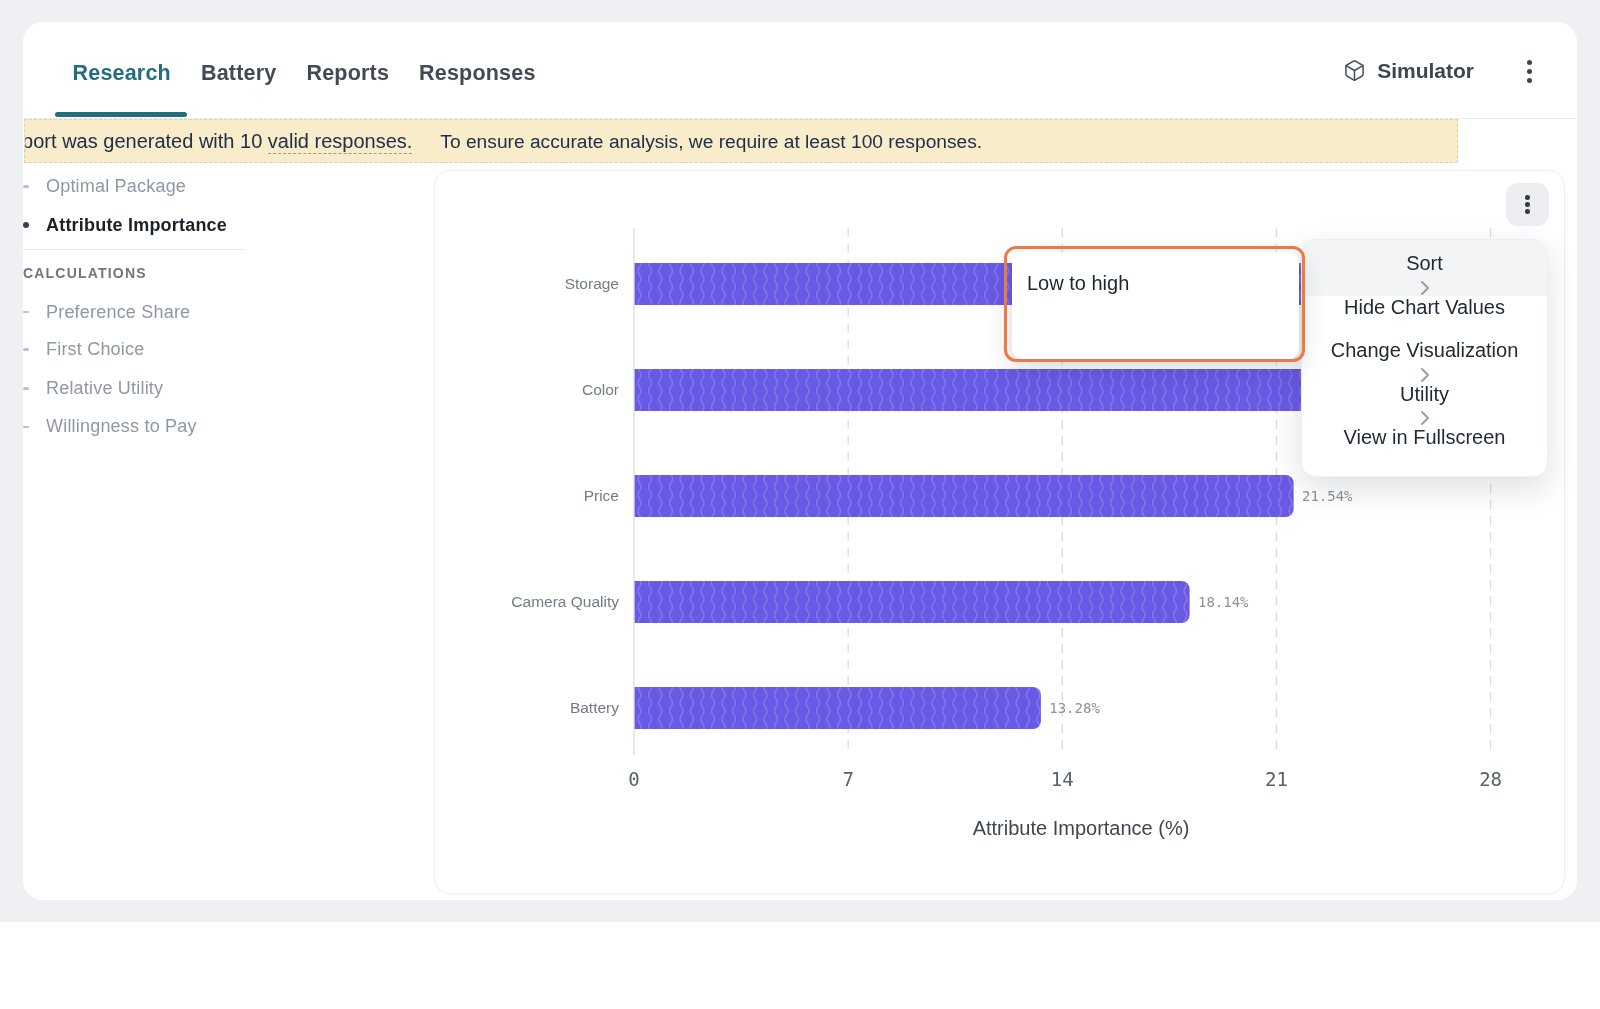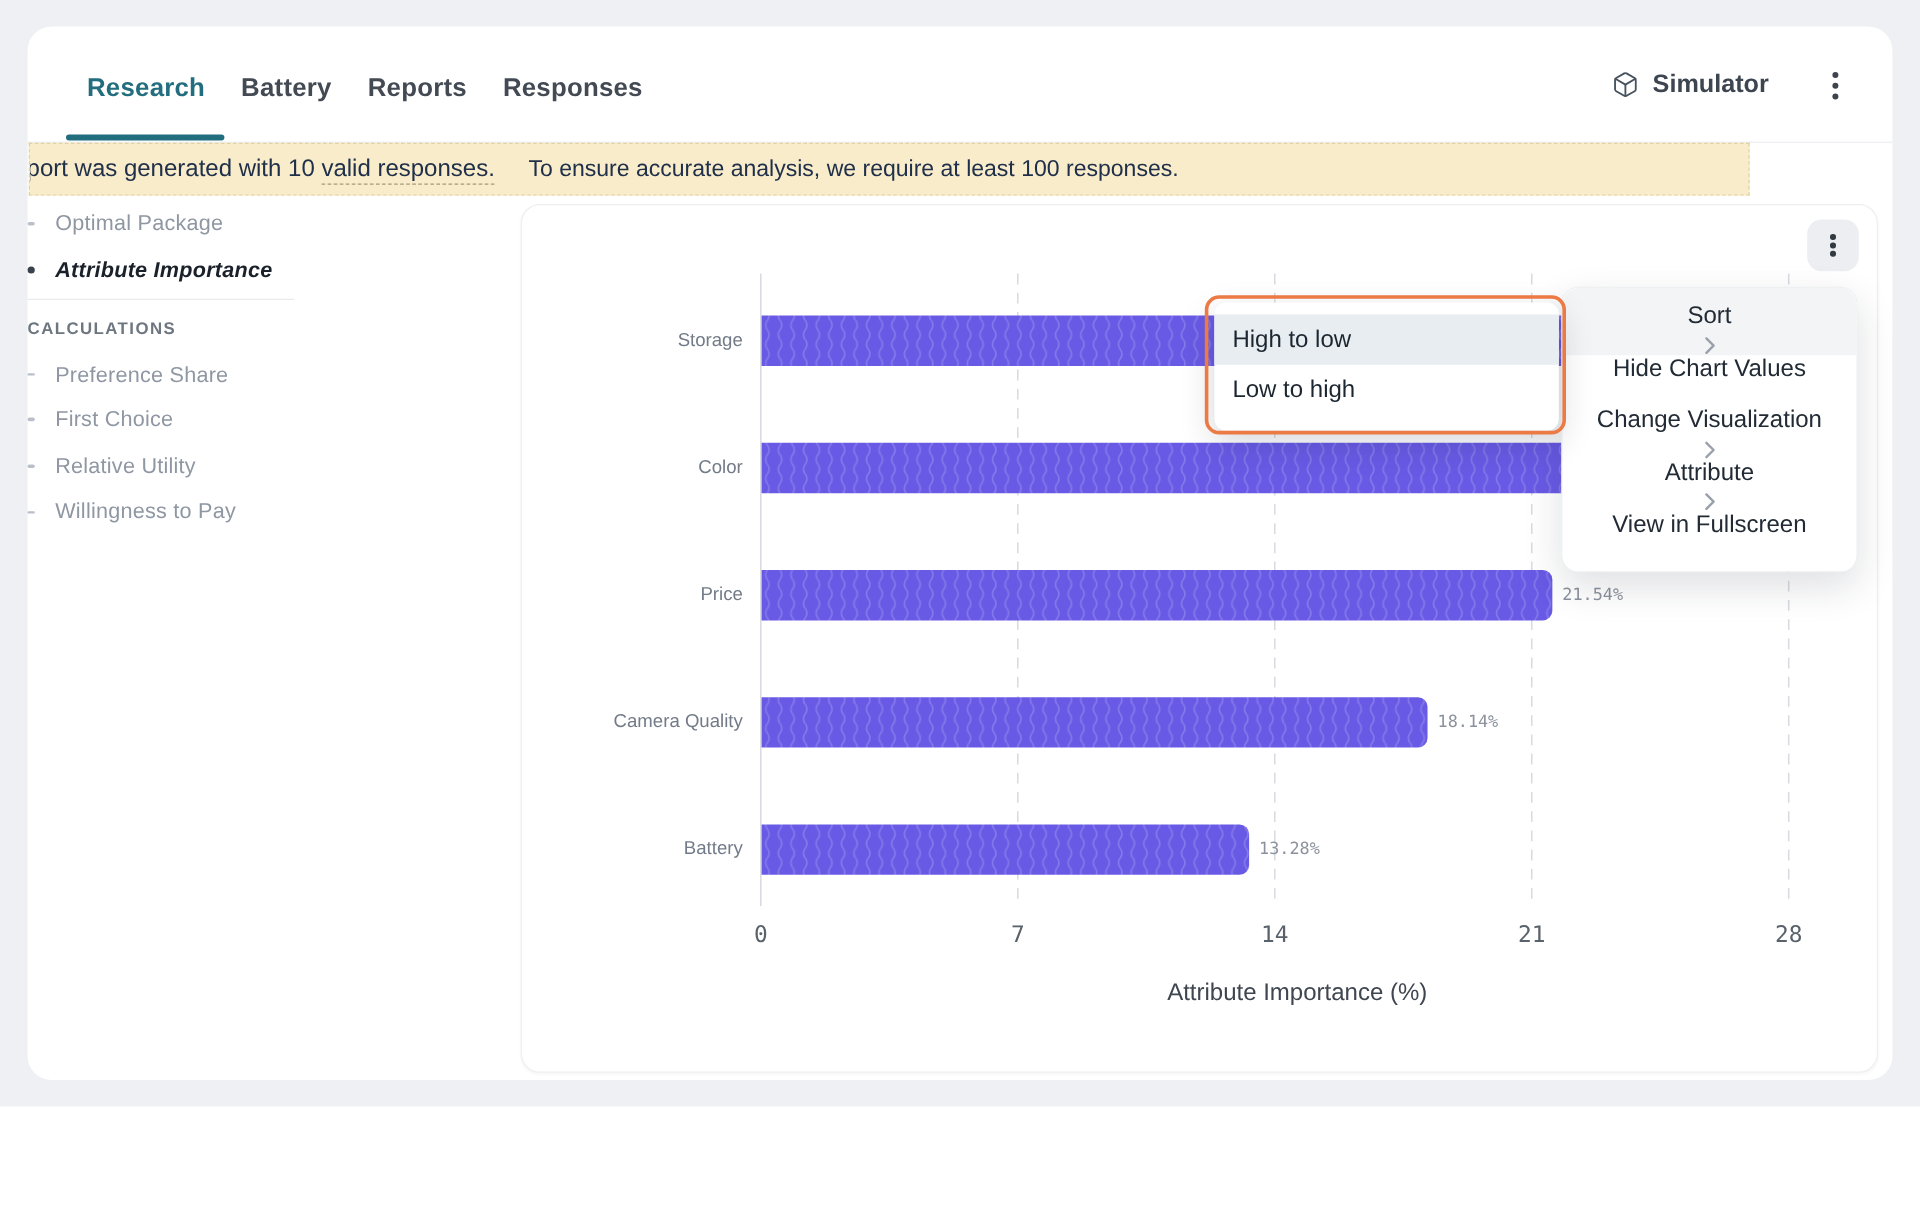--- a/index.html
+++ b/index.html
@@ -23,21 +23,21 @@
   .banner { position:absolute; left:1px; top:97px; width:1434px; height:44px; background:#f8ecca; border:1px dashed #e2d1a4; overflow:hidden; white-space:nowrap; }
   .banner-inner { display:inline-block; margin-left:-64px; font-size:20px; color:#20304a; line-height:42px; }
   .banner-suffix { margin-left:28px; font-size:19.2px; }
   .banner-link { color:#20304a; text-decoration:none; border-bottom:1px dashed rgba(97,86,56,0.55); padding-bottom:1px; cursor:pointer; }
 
   
   .side-item { position:absolute; left:0; height:38px; display:flex; align-items:center; cursor:pointer; }
   .side-bullet { position:absolute; left:0; width:6px; height:2.5px; border-radius:2px; background:#b9c0c9; }
   .side-bullet.dot { width:6px; height:6px; border-radius:50%; background:#39424c; }
   .side-label { position:absolute; left:23px; font-size:18px; letter-spacing:0.2px; color:#8f97a3; white-space:nowrap; }
-  .side-label.active { color:#1a212a; font-weight:700;font-style:italic; }
+  .side-label.active { color:#1a212a; font-weight:700; }
   .side-divider { position:absolute; left:0; top:227px; width:222px; height:1px; background:#e8eaee; }
   .side-section { position:absolute; left:0; font-size:14px; font-weight:700; letter-spacing:1.2px; color:#6e7680; }
 
   
   .chart-card { position:absolute; left:411px; top:148px; width:1131px; height:724px; background:#ffffff; border:1px solid #edeff2; border-radius:16px; box-shadow:0 1px 2px rgba(16,24,40,0.03); }
   .chart-kebab { position:absolute; left:1071px; top:12px; width:43px; height:43px; border-radius:12px; background:#eceef1; display:flex; flex-direction:column; align-items:center; justify-content:center; gap:2.4px; cursor:pointer; }
   .chart-kebab i { width:4.6px; height:4.6px; border-radius:50%; background:#333a42; }
   .cat-label { position:absolute; font-size:15.5px; color:#727b87; text-align:right; white-space:nowrap; transform:translateY(-50%); }
   .val-label { position:absolute; font-family:"DejaVu Sans Mono",monospace; font-size:14px; color:#8c929d; white-space:nowrap; transform:translateY(-50%); }
   .tick-label { position:absolute; font-family:"DejaVu Sans Mono",monospace; font-size:19px; color:#59616b; transform:translate(-50%,-50%); }
@@ -176,28 +176,27 @@
     <div class="ctx-item">
       <span>Hide Chart Values</span>
     </div>
     <div class="ctx-item">
       <span>Change Visualization</span>
       <svg class="chev" viewBox="0 0 10 16" fill="none" stroke="#99a0aa" stroke-width="2" stroke-linecap="round" stroke-linejoin="round">
           <polyline points="2,2 8,8 2,14"></polyline>
         </svg>
     </div>
     <div class="ctx-item">
-      <span>Attribute</span>
+      <span>Utility</span>
       <svg class="chev" viewBox="0 0 10 16" fill="none" stroke="#99a0aa" stroke-width="2" stroke-linecap="round" stroke-linejoin="round">
           <polyline points="2,2 8,8 2,14"></polyline>
         </svg>
     </div>
     <div class="ctx-item">
       <span>View in Fullscreen</span>
     </div>
   </div>
 
   <div class="sub-menu">
-    <div class="sub-item hover">High to low</div>
     <div class="sub-item">Low to high</div>
   </div>
   <div class="focus-ring"></div>
 </div>
 
 </body></html>

